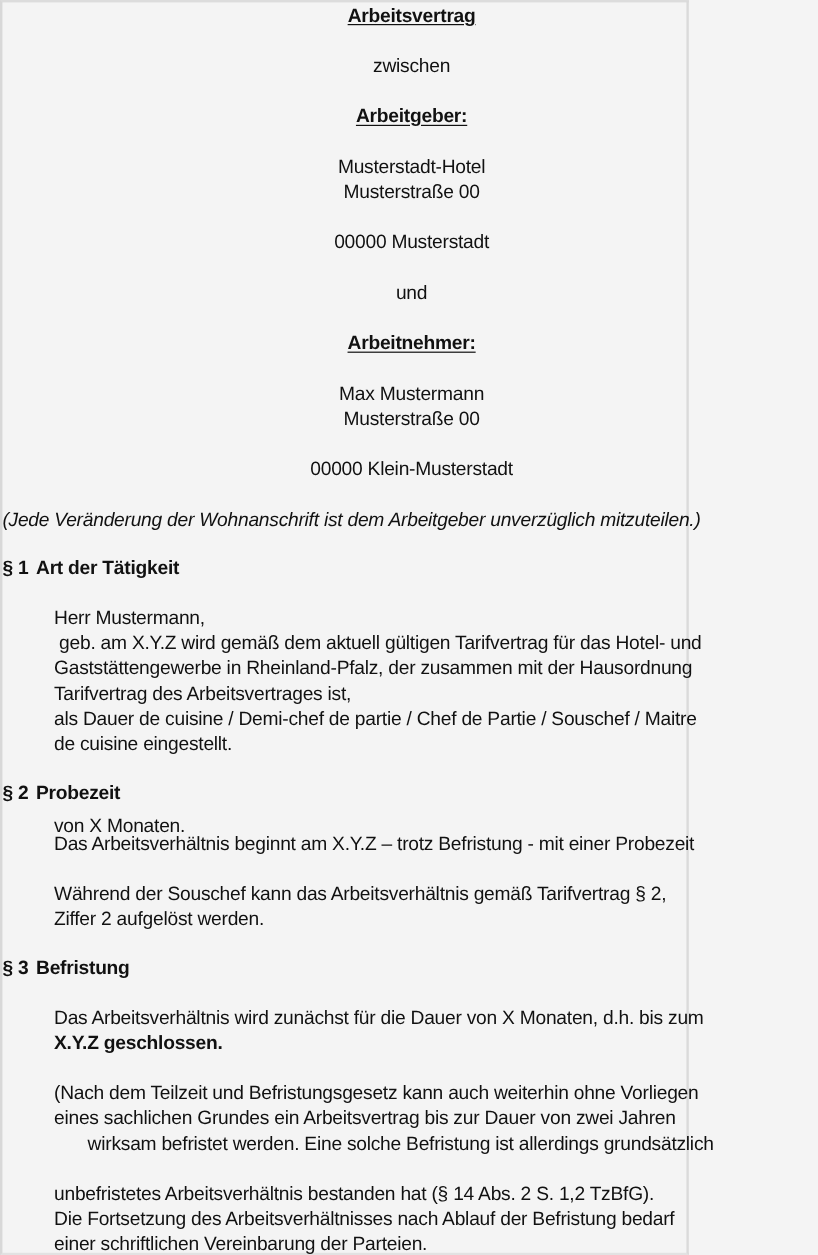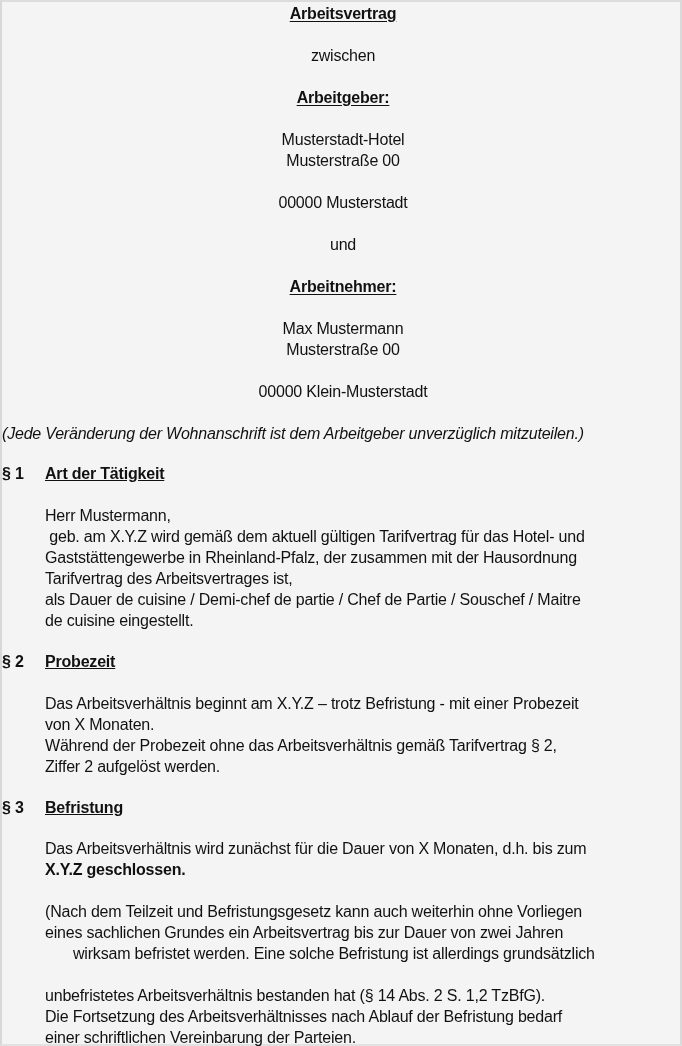--- a/index.html
+++ b/index.html
@@ -12,21 +12,21 @@
       overflow: hidden;
       background: #f4f4f4;
       font-family: "Liberation Sans", sans-serif;
       color: #111111;
       font-size: 16px;
       position: relative;
     }
     .page {
       position: absolute;
       left: 0; top: 0;
-      width: 682px;
+      width: 574px;
       height: 1046px;
       box-sizing: border-box;
       border-top: 2px solid #dcdcdc;
       border-left: 2px solid #d8d8d8;
       border-right: 2px solid #dadada;
       border-bottom: 2px solid #e2e2e2;
     }
     .line {
       position: absolute;
       white-space: nowrap;
@@ -42,22 +42,21 @@
       font-weight: bold;
       text-decoration: underline;
       text-underline-offset: 2px;
     }
     .para-num {
       font-weight: bold;
       left: 0;
     }
     .para-title {
       font-weight: bold;
-      left: 43px;
-      text-decoration: underline;
+      left: 28px;
     }
     .body-text {
       left: 43px;
     }
     .note {
       left: 0;
     }
   </style>
 </head>
 <body>
@@ -86,22 +85,22 @@
   <div class="line body-text" style="top:503px;">Herr Mustermann,</div>
   <div class="line body-text" style="top:524px; white-space:pre;"> geb. am X.Y.Z wird gemäß dem aktuell gültigen Tarifvertrag für das Hotel- und</div>
   <div class="line body-text" style="top:545px;">Gaststättengewerbe in Rheinland-Pfalz, der zusammen mit der Hausordnung</div>
   <div class="line body-text" style="top:566px;">Tarifvertrag des Arbeitsvertrages ist,</div>
   <div class="line body-text" style="top:587px;">als Dauer de cuisine / Demi-chef de partie / Chef de Partie / Souschef / Maitre</div>
   <div class="line body-text" style="top:608px;">de cuisine eingestellt.</div>
 
   <div class="line para-num" style="top:649px;">§ 2</div>
   <div class="line para-title" style="top:649px;">Probezeit</div>
   <div class="line body-text" style="top:691px;text-align:right;">Das Arbeitsverhältnis beginnt am X.Y.Z – trotz Befristung - mit einer Probezeit</div>
-  <div class="line body-text" style="top:712px;">von X Monaten.</div>
-  <div class="line body-text" style="top:733px;">Während der Probezeit ohne das Arbeitsverhältnis gemäß Tarifvertrag § 2,</div>
+  <div class="line body-text" style="top:676px;">von X Monaten.</div>
+  <div class="line body-text" style="top:733px;">Während der Souschef kann das Arbeitsverhältnis gemäß Tarifvertrag § 2,</div>
   <div class="line body-text" style="top:754px;">Ziffer 2 aufgelöst werden.</div>
 
   <div class="line para-num" style="top:795px;">§ 3</div>
   <div class="line para-title" style="top:795px;">Befristung</div>
   <div class="line body-text" style="top:836px;">Das Arbeitsverhältnis wird zunächst für die Dauer von X Monaten, d.h. bis zum</div>
   <div class="line body-text" style="top:857px;font-weight:bold;">X.Y.Z geschlossen.</div>
 
   <div class="line body-text" style="top:899px;">(Nach dem Teilzeit und Befristungsgesetz kann auch weiterhin ohne Vorliegen</div>
   <div class="line body-text" style="top:920px;">eines sachlichen Grundes ein Arbeitsvertrag bis zur Dauer von zwei Jahren</div>
   <div class="line body-text" style="top:941px;margin-left:28px;">wirksam befristet werden. Eine solche Befristung ist allerdings grundsätzlich</div>

